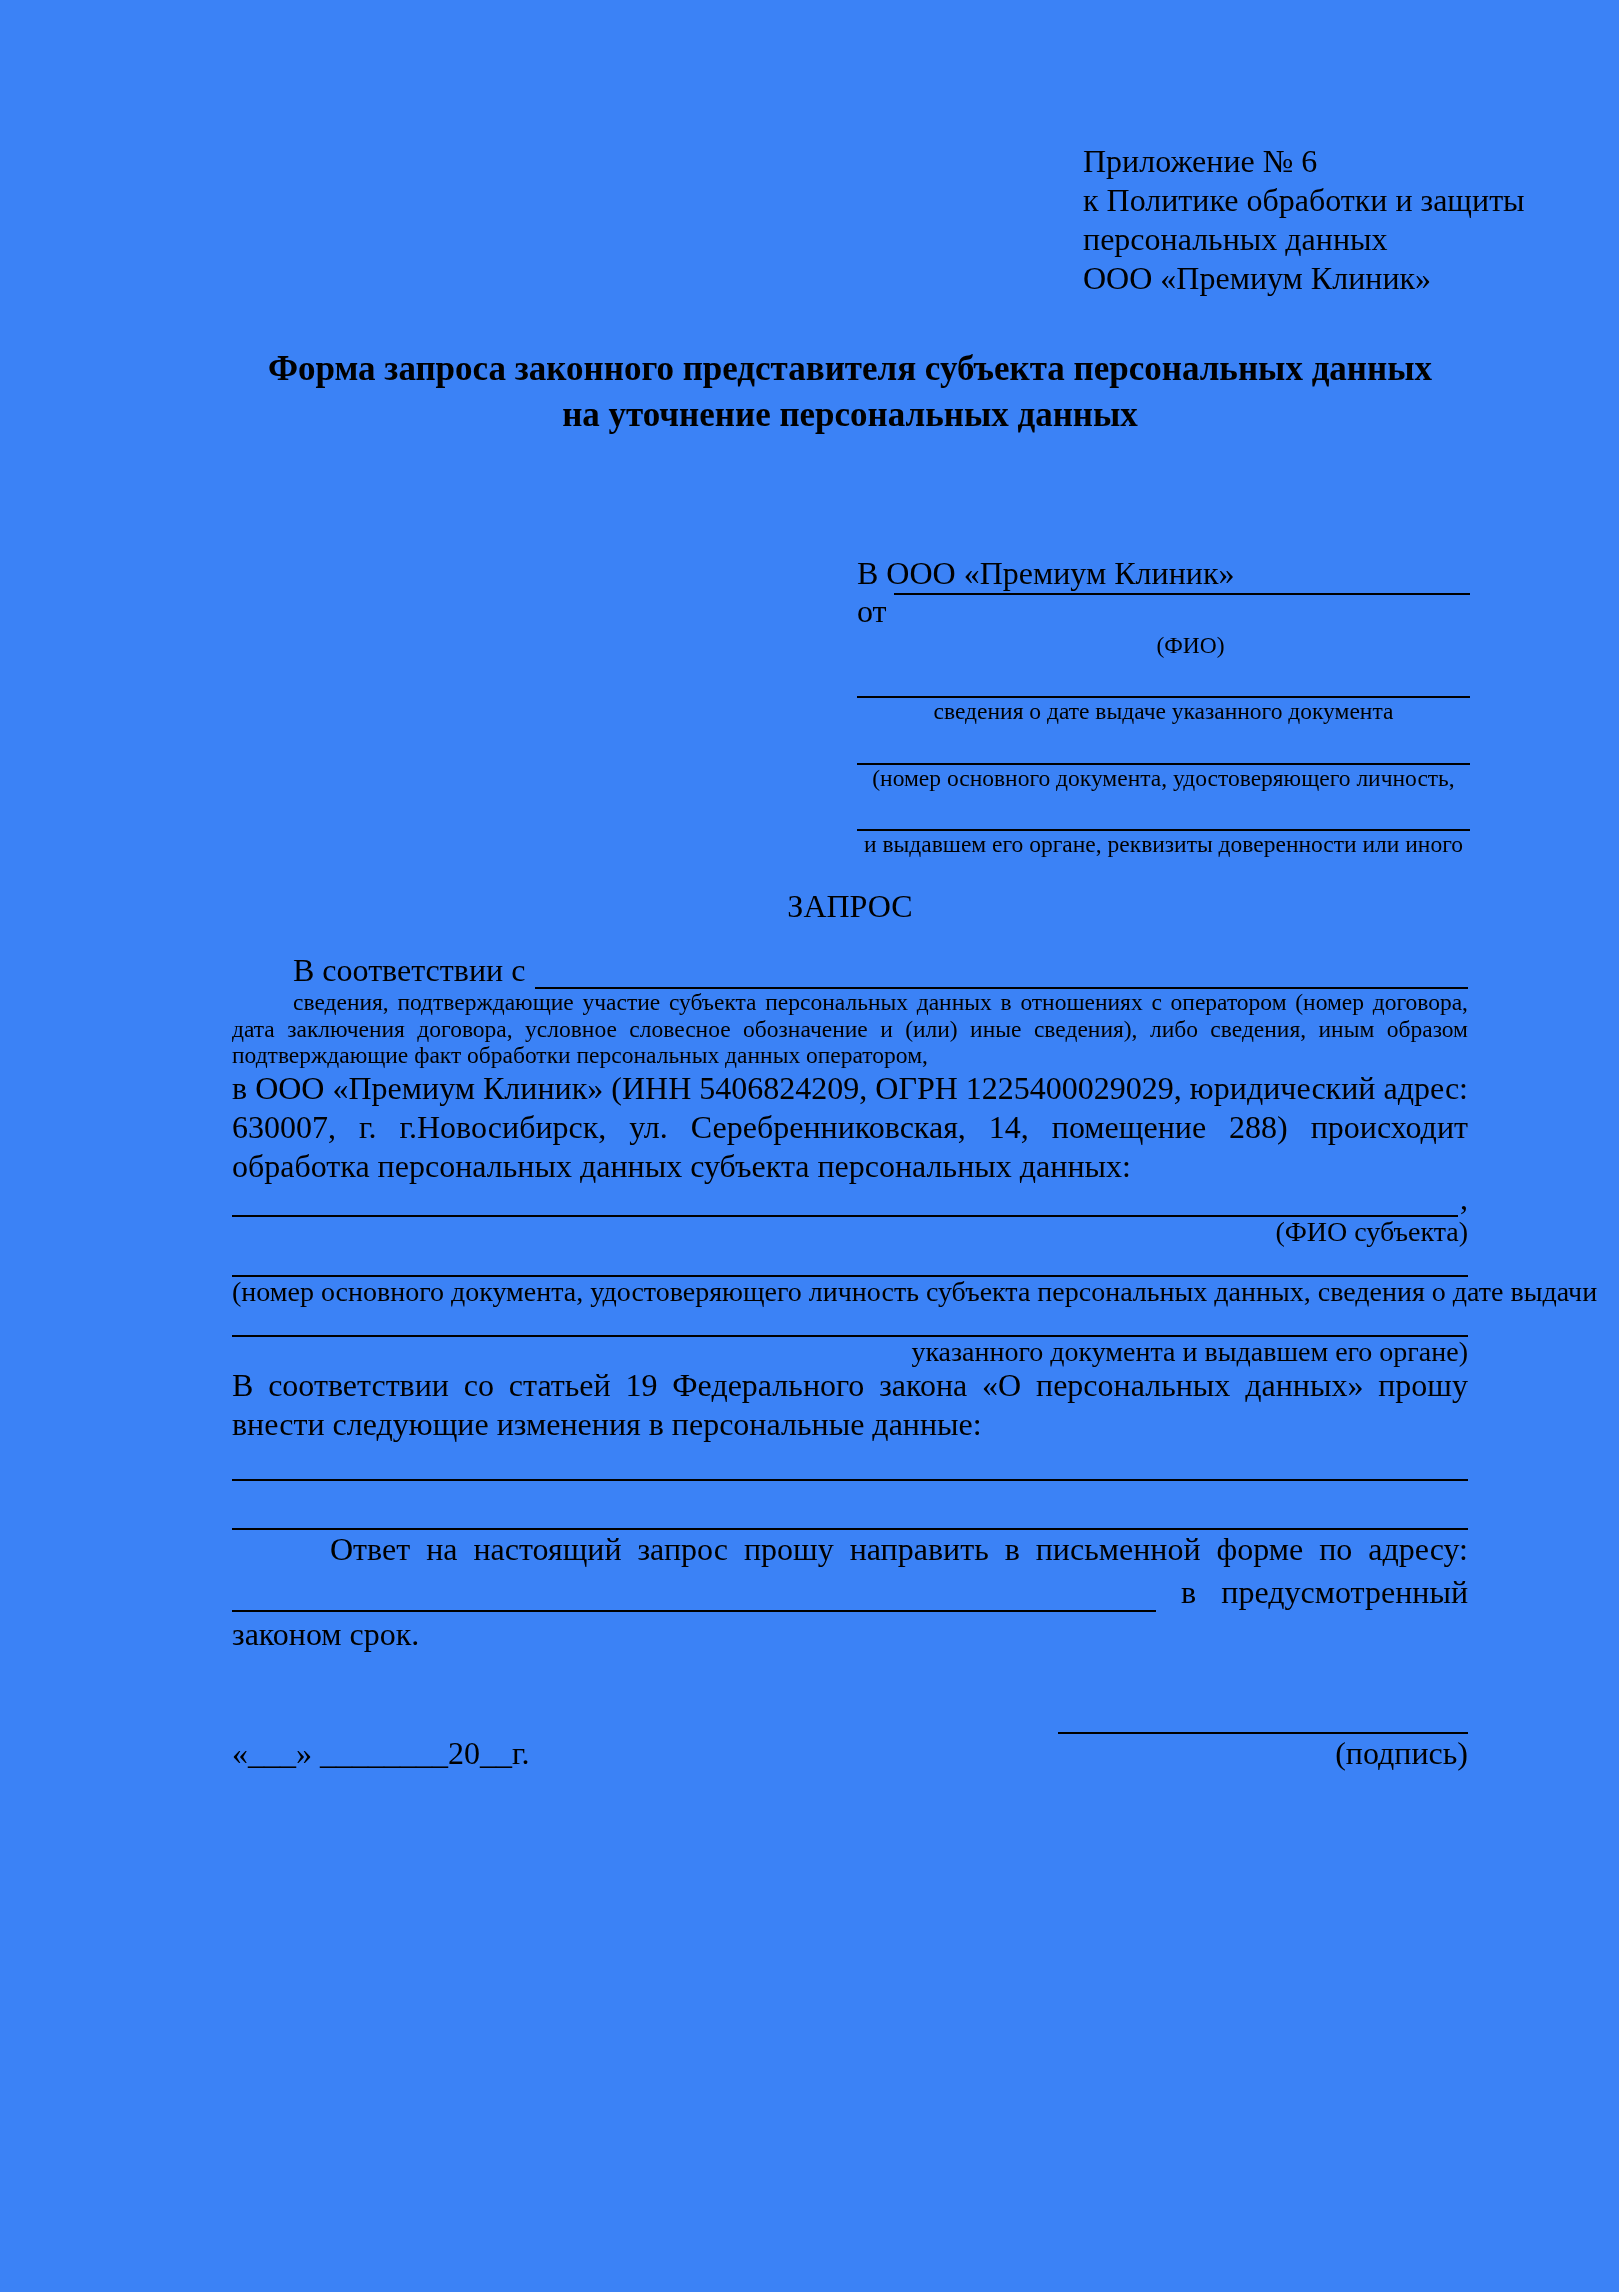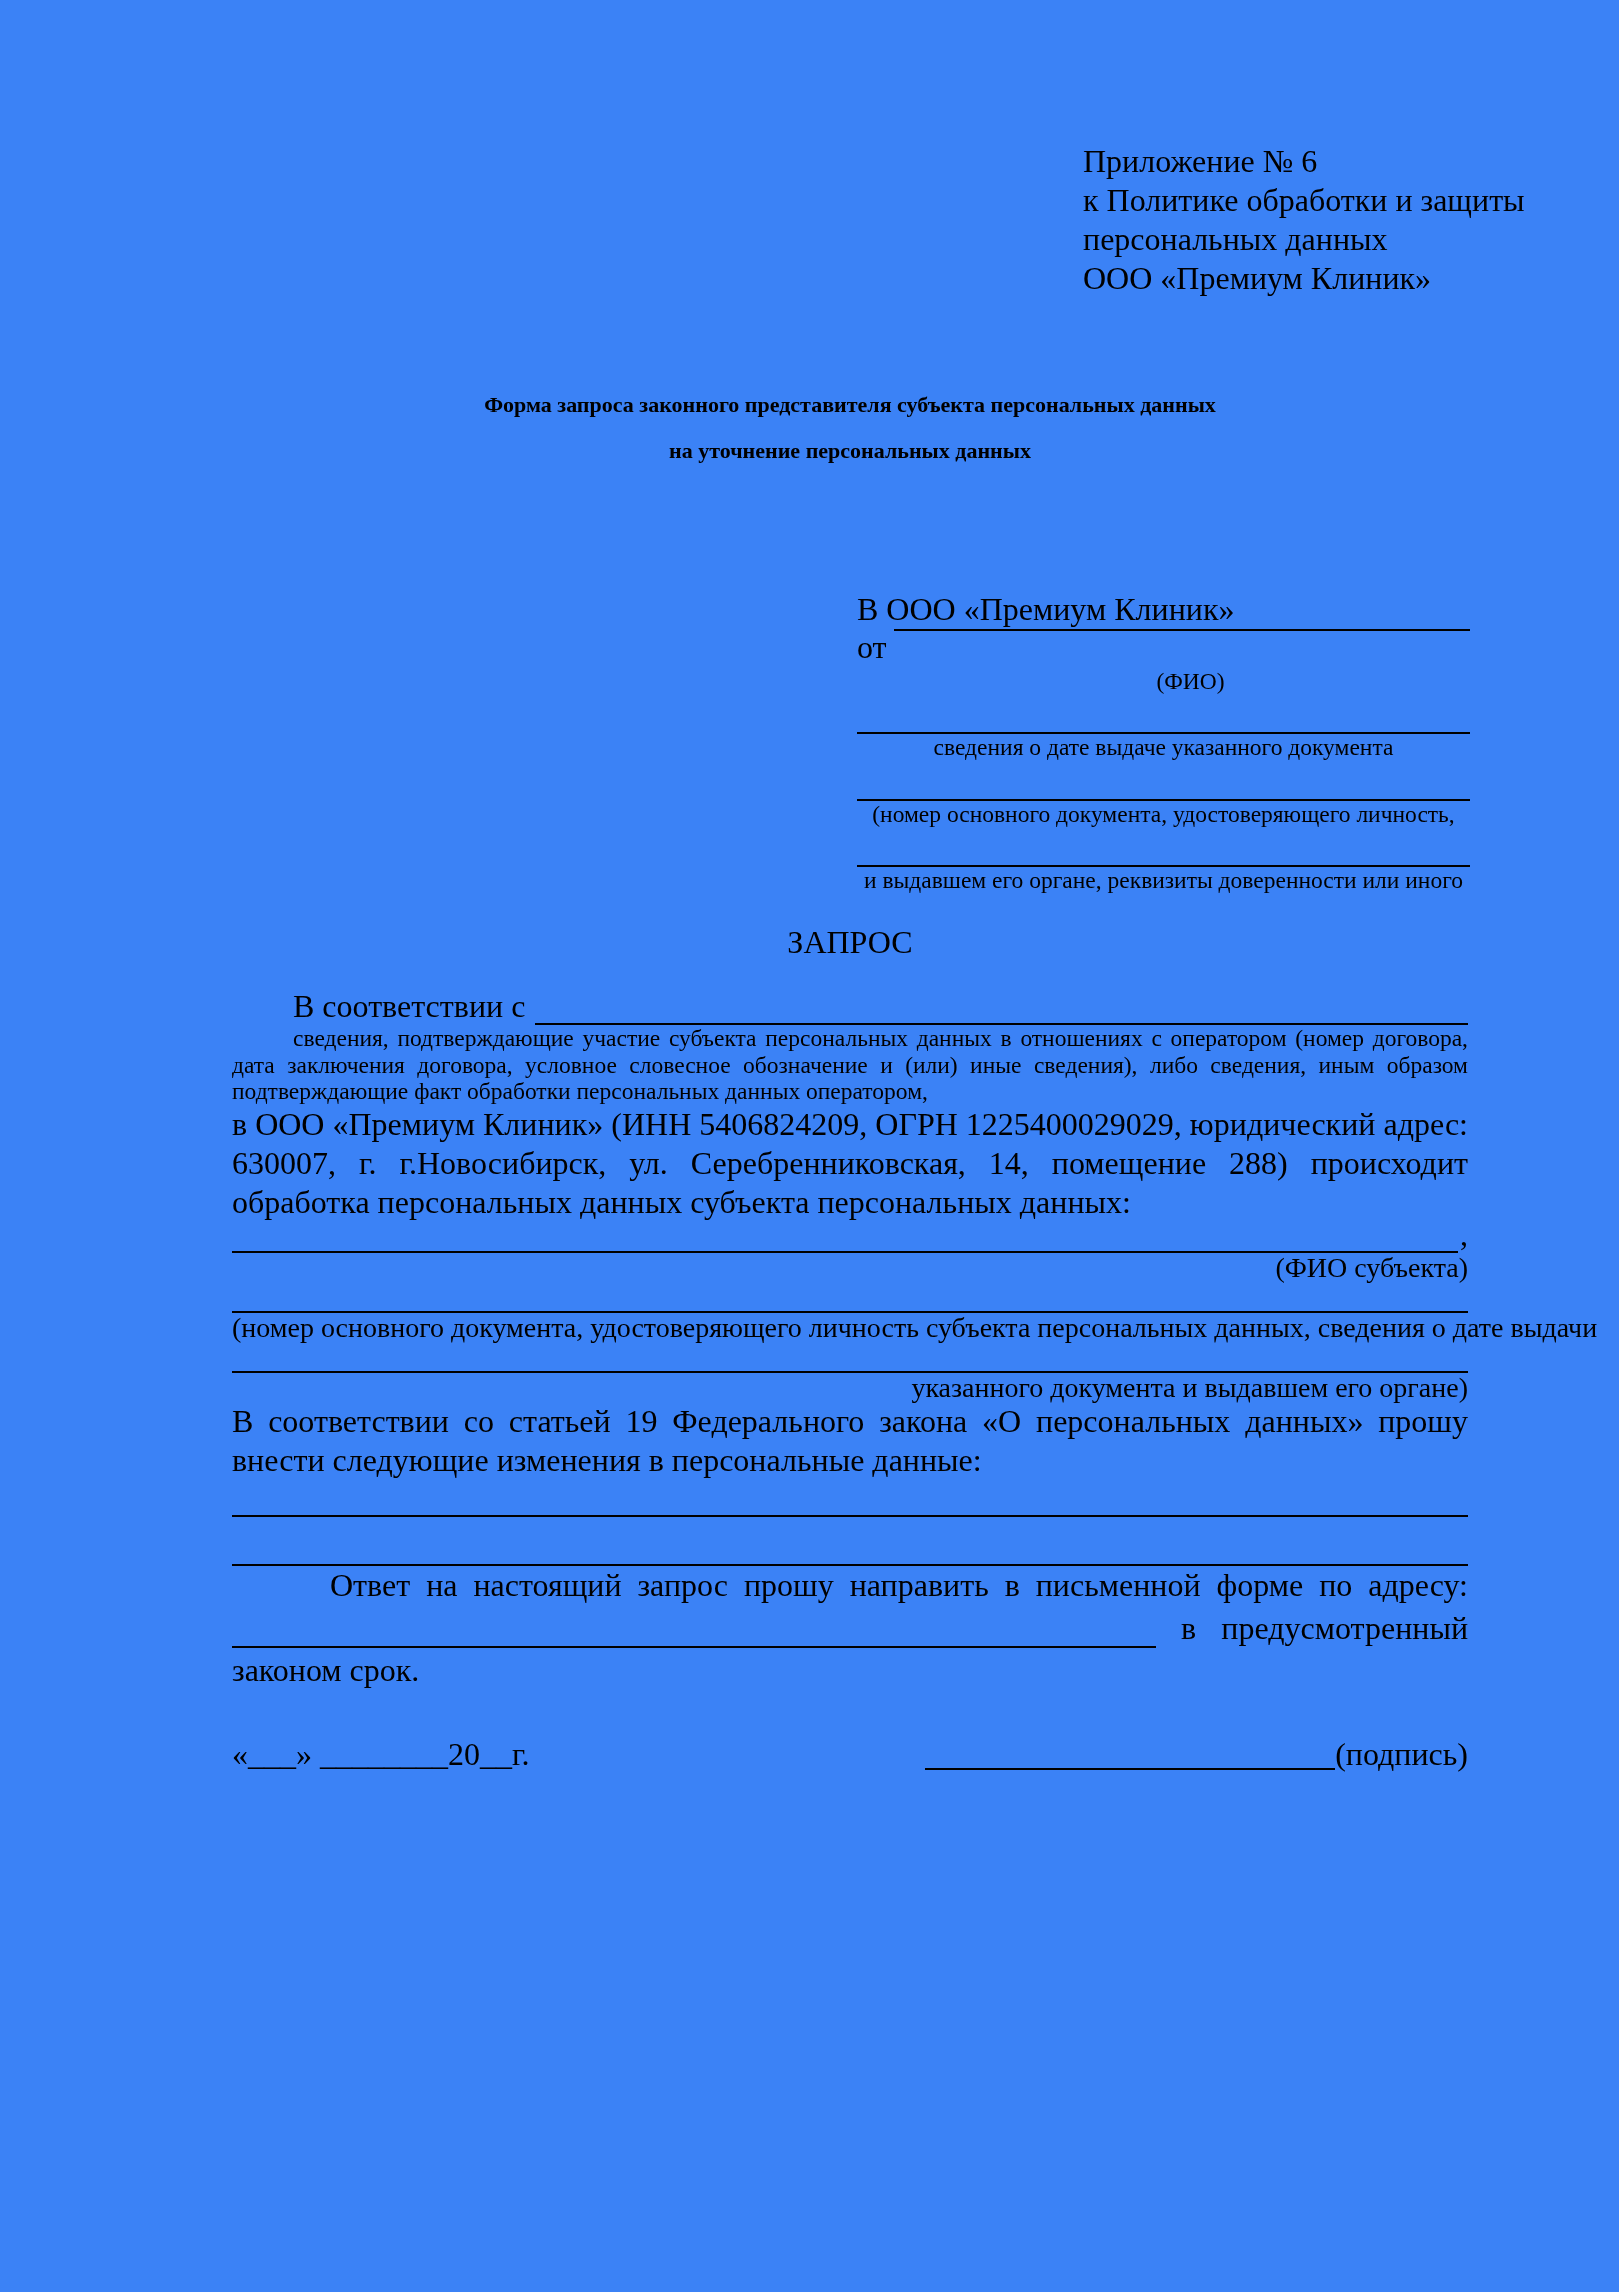--- a/index.html
+++ b/index.html
@@ -7,21 +7,21 @@
     position:relative;
     width:1619px;height:2293px;
     background:#3b82f6;color:#000000;
     font-family:"Liberation Serif","DejaVu Serif",serif;
     font-size:32px;line-height:37px;
     box-sizing:border-box;
     padding:142px 151px 0 232px;
     overflow:hidden;
   }
   .appendix{margin-left:851px;line-height:39px;white-space:nowrap;}
-  .doc-title{margin-top:84px;text-align:center;font-weight:bold;font-size:22px;line-height:46px;white-space:nowrap;}
+  .doc-title{margin-top:48px;text-align:center;font-weight:bold;font-size:35px;line-height:46px;white-space:nowrap;}
   .addr{margin-top:116px;margin-left:625px;width:613px;}
   .addr-to{line-height:39px;}
   .addr-from{display:flex;align-items:flex-start;height:39px;}
   .addr-from .lead{padding-right:7.8px;}
   .uline{flex:1;border-bottom:2.9px solid #000;}
   .addr-cap{font-size:23.5px;line-height:27.4px;text-align:center;white-space:nowrap;}
   .fio-cap{padding-left:54px;}
   .addr-row .line{height:37px;border-bottom:2.9px solid #000;}
   .req-heading{margin-top:27.4px;text-align:center;line-height:41px;}
   .accord{display:flex;align-items:flex-end;height:43px;margin-top:19px;}
@@ -32,21 +32,21 @@
   .rule{flex:1;border-bottom:2.9px solid #000;}
   .comma{padding-left:2px;}
   .cap-center{font-size:28px;line-height:29px;text-align:right;white-space:nowrap;}
   .blank-a{height:35px;border-bottom:2.9px solid #000;}
   .blank-b{height:47px;border-bottom:2.9px solid #000;}
   .reply-l1{text-align:justify;text-align-last:justify;text-indent:98px;line-height:39px;}
   .reply-l2{display:flex;justify-content:space-between;align-items:flex-end;height:43px;line-height:39px;}
   .reply-blank{width:924px;border-bottom:2.9px solid #000;}
   .reply-l3{line-height:39px;margin-top:3.9px;}
   .footer-row{display:flex;justify-content:space-between;align-items:flex-end;margin-top:45px;line-height:39px;}
-  .sig{display:flex;}
+  .sig{display:flex;align-items:flex-end;flex-direction:column;}
   .sig-line{width:410px;border-bottom:2.9px solid #000;height:33px;}
 </style>
 </head>
 <body>
 
 <div class="page">
 
   <div class="appendix">
     <div>Приложение № 6</div>
     <div>к Политике обработки и защиты</div>

